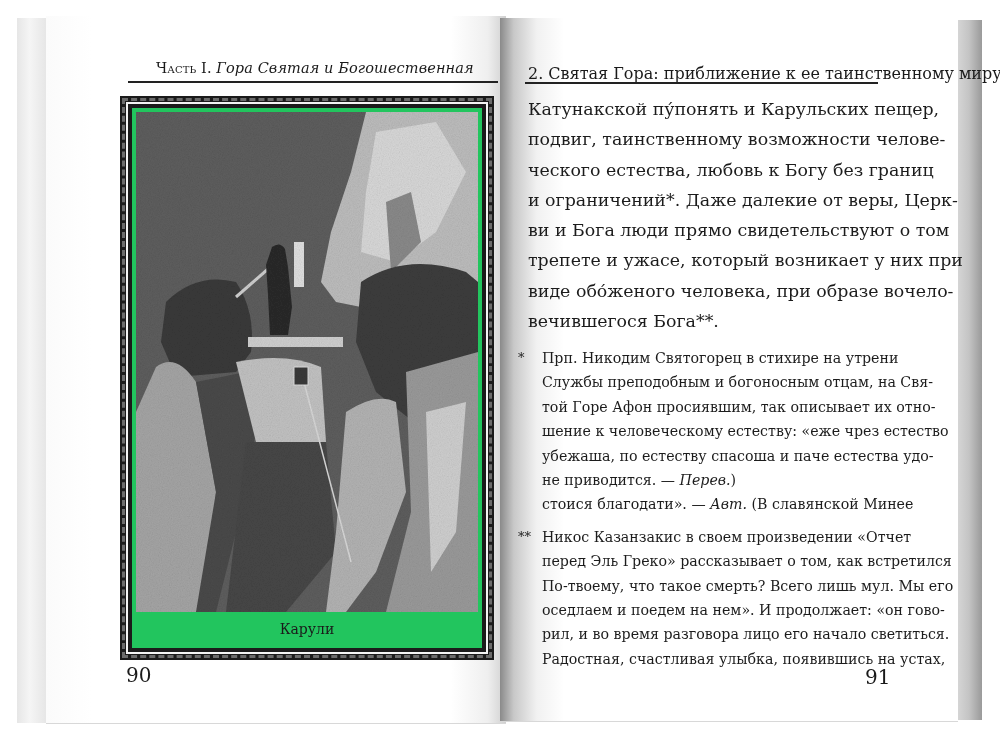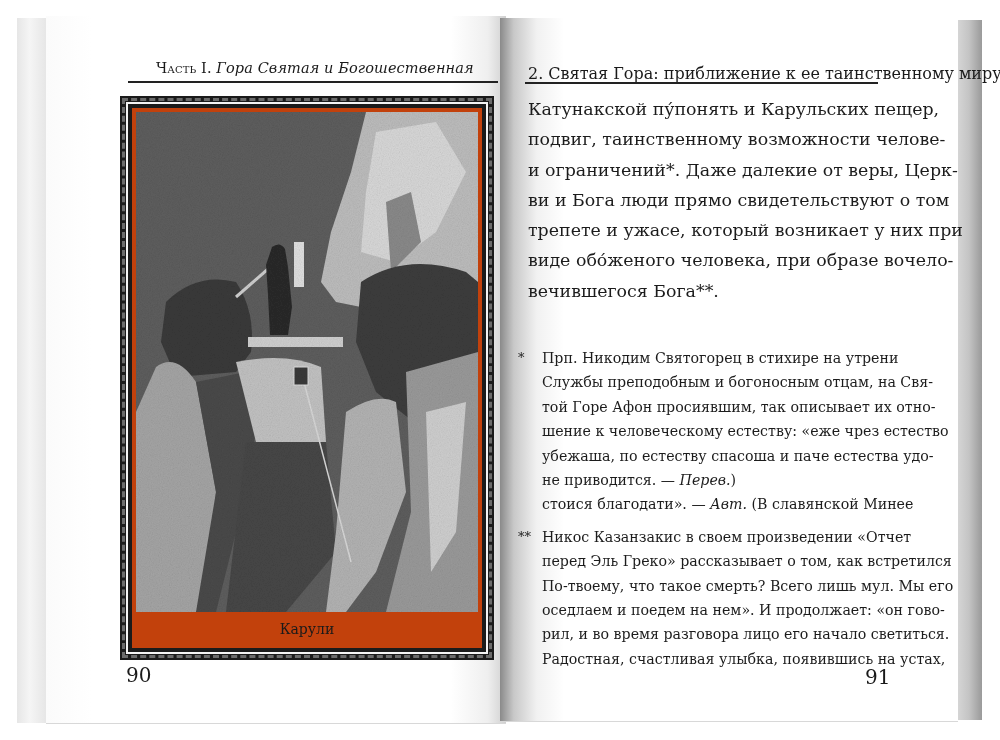--- a/index.html
+++ b/index.html
@@ -22,21 +22,21 @@
   
   .running-head-left { position:absolute; left:156px; top:60px; width:340px; font-size:14.5px; color:#1a1a1a; white-space:nowrap; letter-spacing:0.1px; }
   .running-head-left .part { font-variant:small-caps; }
   .running-head-left .title { font-style:italic; }
   .rule-left { position:absolute; left:128px; top:81px; width:370px; height:2px; background:#222; }
 
   .frame { position:absolute; left:120px; top:96px; width:374px; height:564px; background:#1b1b1b; }
   .frame-inner-line { position:absolute; left:6px; top:6px; right:6px; bottom:6px; border:2px solid #f4f4f4; }
   .frame-ornament { position:absolute; left:2px; top:2px; right:2px; bottom:2px;
     border:3px dashed rgba(255,255,255,0.35); pointer-events:none; }
-  .frame-body { position:absolute; left:12px; top:12px; right:12px; bottom:12px; background:#c2410c; }
+  .frame-body { position:absolute; left:12px; top:12px; right:12px; bottom:12px; background:#22c55e; }
   .photo { position:absolute; left:4px; top:4px; width:342px; height:500px; overflow:hidden; background:#5a5a5a; }
   .caption { position:absolute; left:0; right:0; top:513px; text-align:center; font-size:14px; color:#1a1a1a; }
 
   .page-num-left { position:absolute; left:126px; top:663px; font-size:20px; color:#1a1a1a; }
 
   
   .running-head-right { position:absolute; left:528px; top:64px; font-size:16px; color:#1a1a1a; white-space:nowrap; }
   .rule-right { position:absolute; left:525px; top:82px; width:353px; height:2px; background:#222; }
 
   .body-text { position:absolute; left:528px; top:94px; width:356px; font-size:17.4px; line-height:30.3px; color:#1c1c1c; }
@@ -121,20 +121,21 @@
   <div class="page-num-left">90</div>
 
   <div class="page page-right"></div>
 
   <div class="running-head-right">2. Святая Гора: приближение к ее таинственному миру</div>
   <div class="rule-right"></div>
 
   <div class="body-text">
     <span class="line">Катунакской пу́понять и Карульских пещер,</span>
     <span class="line">подвиг, таинственному возможности челове-</span>
+    <span class="line">ческого естества, любовь к Богу без границ</span>
     <span class="line">и ограничений*. Даже далекие от веры, Церк-</span>
     <span class="line">ви и Бога люди прямо свидетельствуют о том</span>
     <span class="line">трепете и ужасе, который возникает у них при</span>
     <span class="line">виде обо́женого человека, при образе вочело-</span>
     <span class="line last">вечившегося Бога**.</span>
   </div>
 
   <div class="footnotes">
     <div class="fn">
       <span class="fn-mark">*</span>

